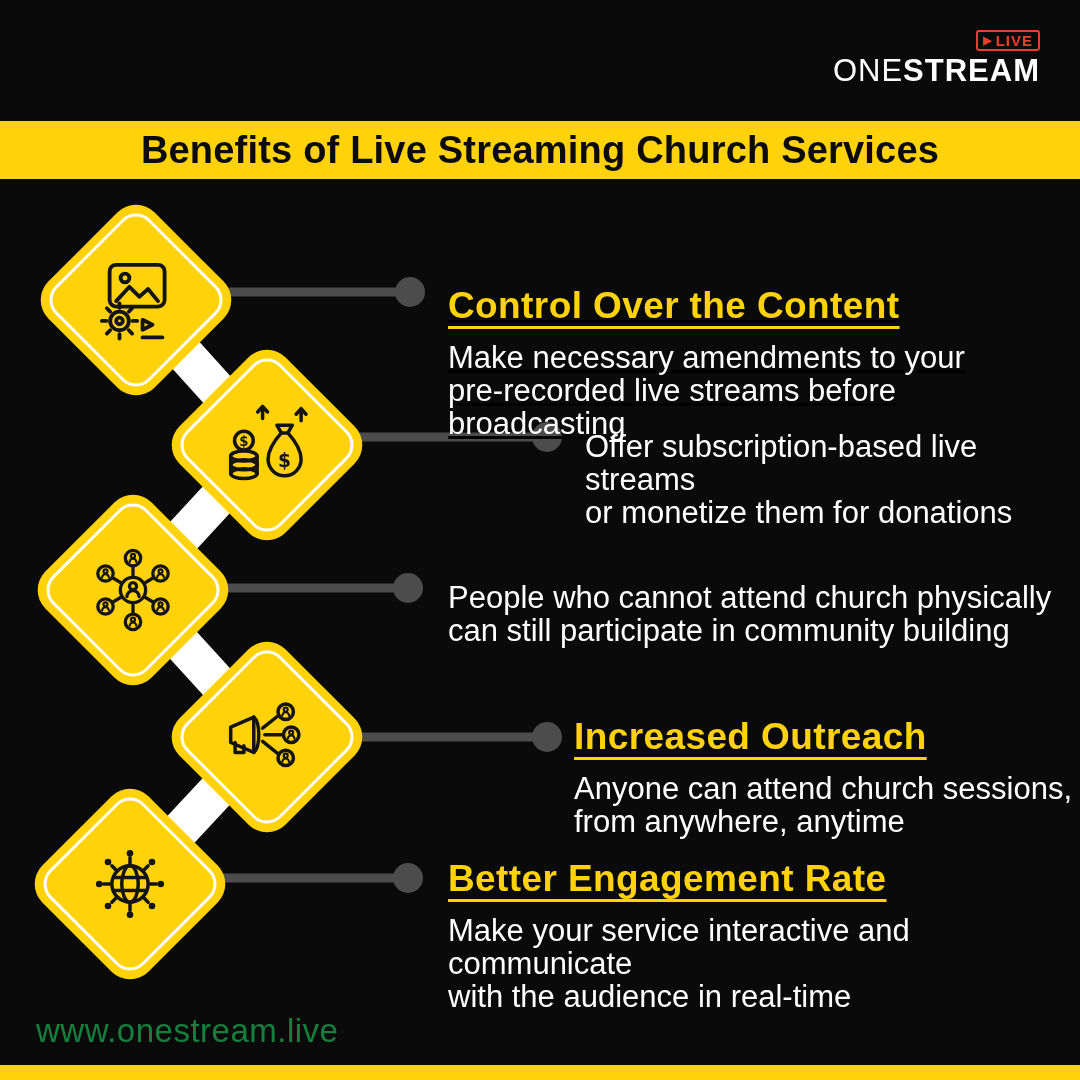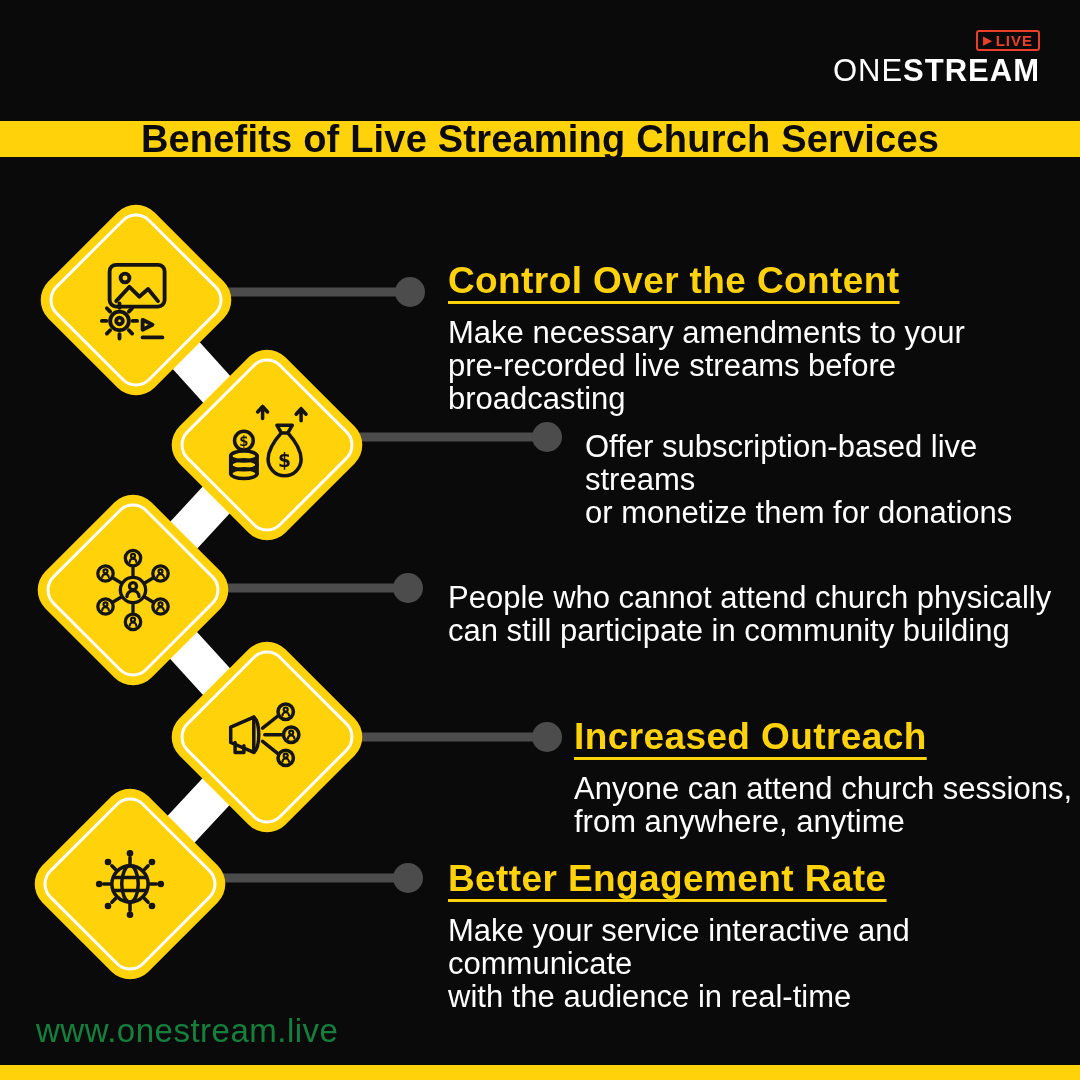--- a/index.html
+++ b/index.html
@@ -21,21 +21,21 @@
     display:flex;align-items:center;gap:3px;color:var(--red);
     border:2px solid var(--red);border-radius:3px;padding:0 5px;
     font-size:15px;font-weight:700;letter-spacing:1px;margin-bottom:3px;
   }
   .live-badge .play{font-size:11px;line-height:1;}
   .logo-text{color:#fff;font-size:31px;letter-spacing:1px;line-height:1.1;margin-left:40px;}
   .logo-text .one{font-weight:400;}
   .logo-text .stream{font-weight:800;}
   
   .banner{
-    position:absolute;top:121px;left:0;width:1080px;height:36px;
+    position:absolute;top:121px;left:0;width:1080px;height:58px;
     background:var(--yellow);display:flex;align-items:center;justify-content:center;z-index:4;
   }
   .banner h1{font-size:38px;font-weight:700;color:#0b0b0b;letter-spacing:0.2px;}
   
   .connectors{position:absolute;top:0;left:0;z-index:1;}
   
   .diamond{
     position:absolute;width:150px;height:150px;background:var(--yellow);
     border-radius:26px;transform:rotate(45deg);z-index:3;
   }
@@ -47,21 +47,21 @@
   .d4{left:192px;top:662px;}
   .d5{left:55px;top:809px;}
   
   .benefit-text{position:absolute;z-index:4;}
   .benefit-text h2{
     color:var(--yellow);font-size:37px;font-weight:700;letter-spacing:0.4px;
     text-decoration:underline;text-decoration-thickness:3px;text-underline-offset:8px;
   }
   .benefit-desc{margin-top:14px;color:#fff;font-size:31px;line-height:33px;}
   .benefit-desc span{display:block;}
-  .t1{left:448px;top:260px;}
+  .t1{left:448px;top:285px;text-decoration:underline;}
   .t2{left:585px;top:416px;}
   .t3{left:448px;top:567px;}
   .t4{left:574px;top:716px;}
   .t5{left:448px;top:858px;}
   
   .website{position:absolute;left:36px;top:1012px;color:#15803d;font-size:33px;letter-spacing:0.5px;z-index:4;}
   .bottom-bar{position:absolute;left:0;bottom:0;width:1080px;height:15px;background:var(--yellow);z-index:4;}
 </style>
 </head>
 <body>

